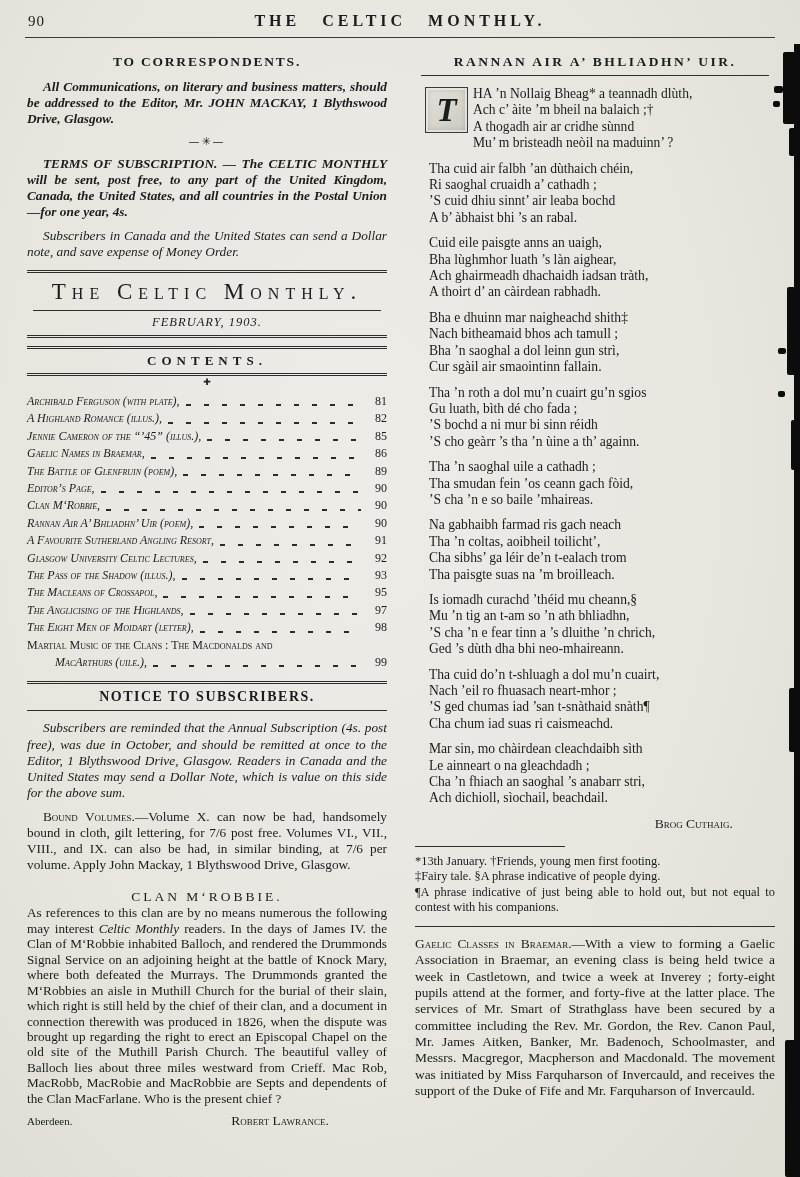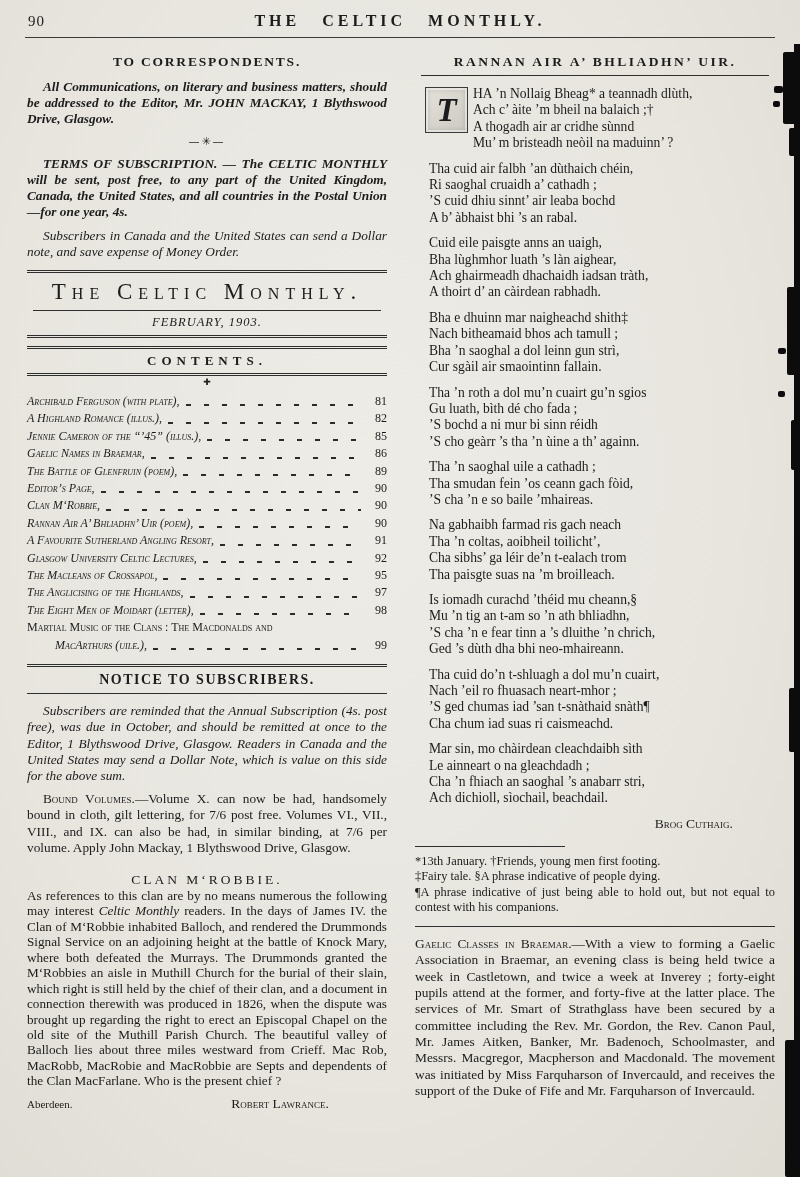--- a/index.html
+++ b/index.html
@@ -170,20 +170,25 @@
               <span class="toc-title">A Favourite Sutherland Angling Resort,</span>
               <span class="toc-leader"></span>
               <span class="toc-page">91</span>
             </div>
             <div class="toc-row">
               <span class="toc-title">Glasgow University Celtic Lectures,</span>
               <span class="toc-leader"></span>
               <span class="toc-page">92</span>
             </div>
             <div class="toc-row">
+              <span class="toc-title">The Pass of the Shadow (illus.),</span>
+              <span class="toc-leader"></span>
+              <span class="toc-page">93</span>
+            </div>
+            <div class="toc-row">
               <span class="toc-title">The Macleans of Crossapol,</span>
               <span class="toc-leader"></span>
               <span class="toc-page">95</span>
             </div>
             <div class="toc-row">
               <span class="toc-title">The Anglicising of the Highlands,</span>
               <span class="toc-leader"></span>
               <span class="toc-page">97</span>
             </div>
             <div class="toc-row">

